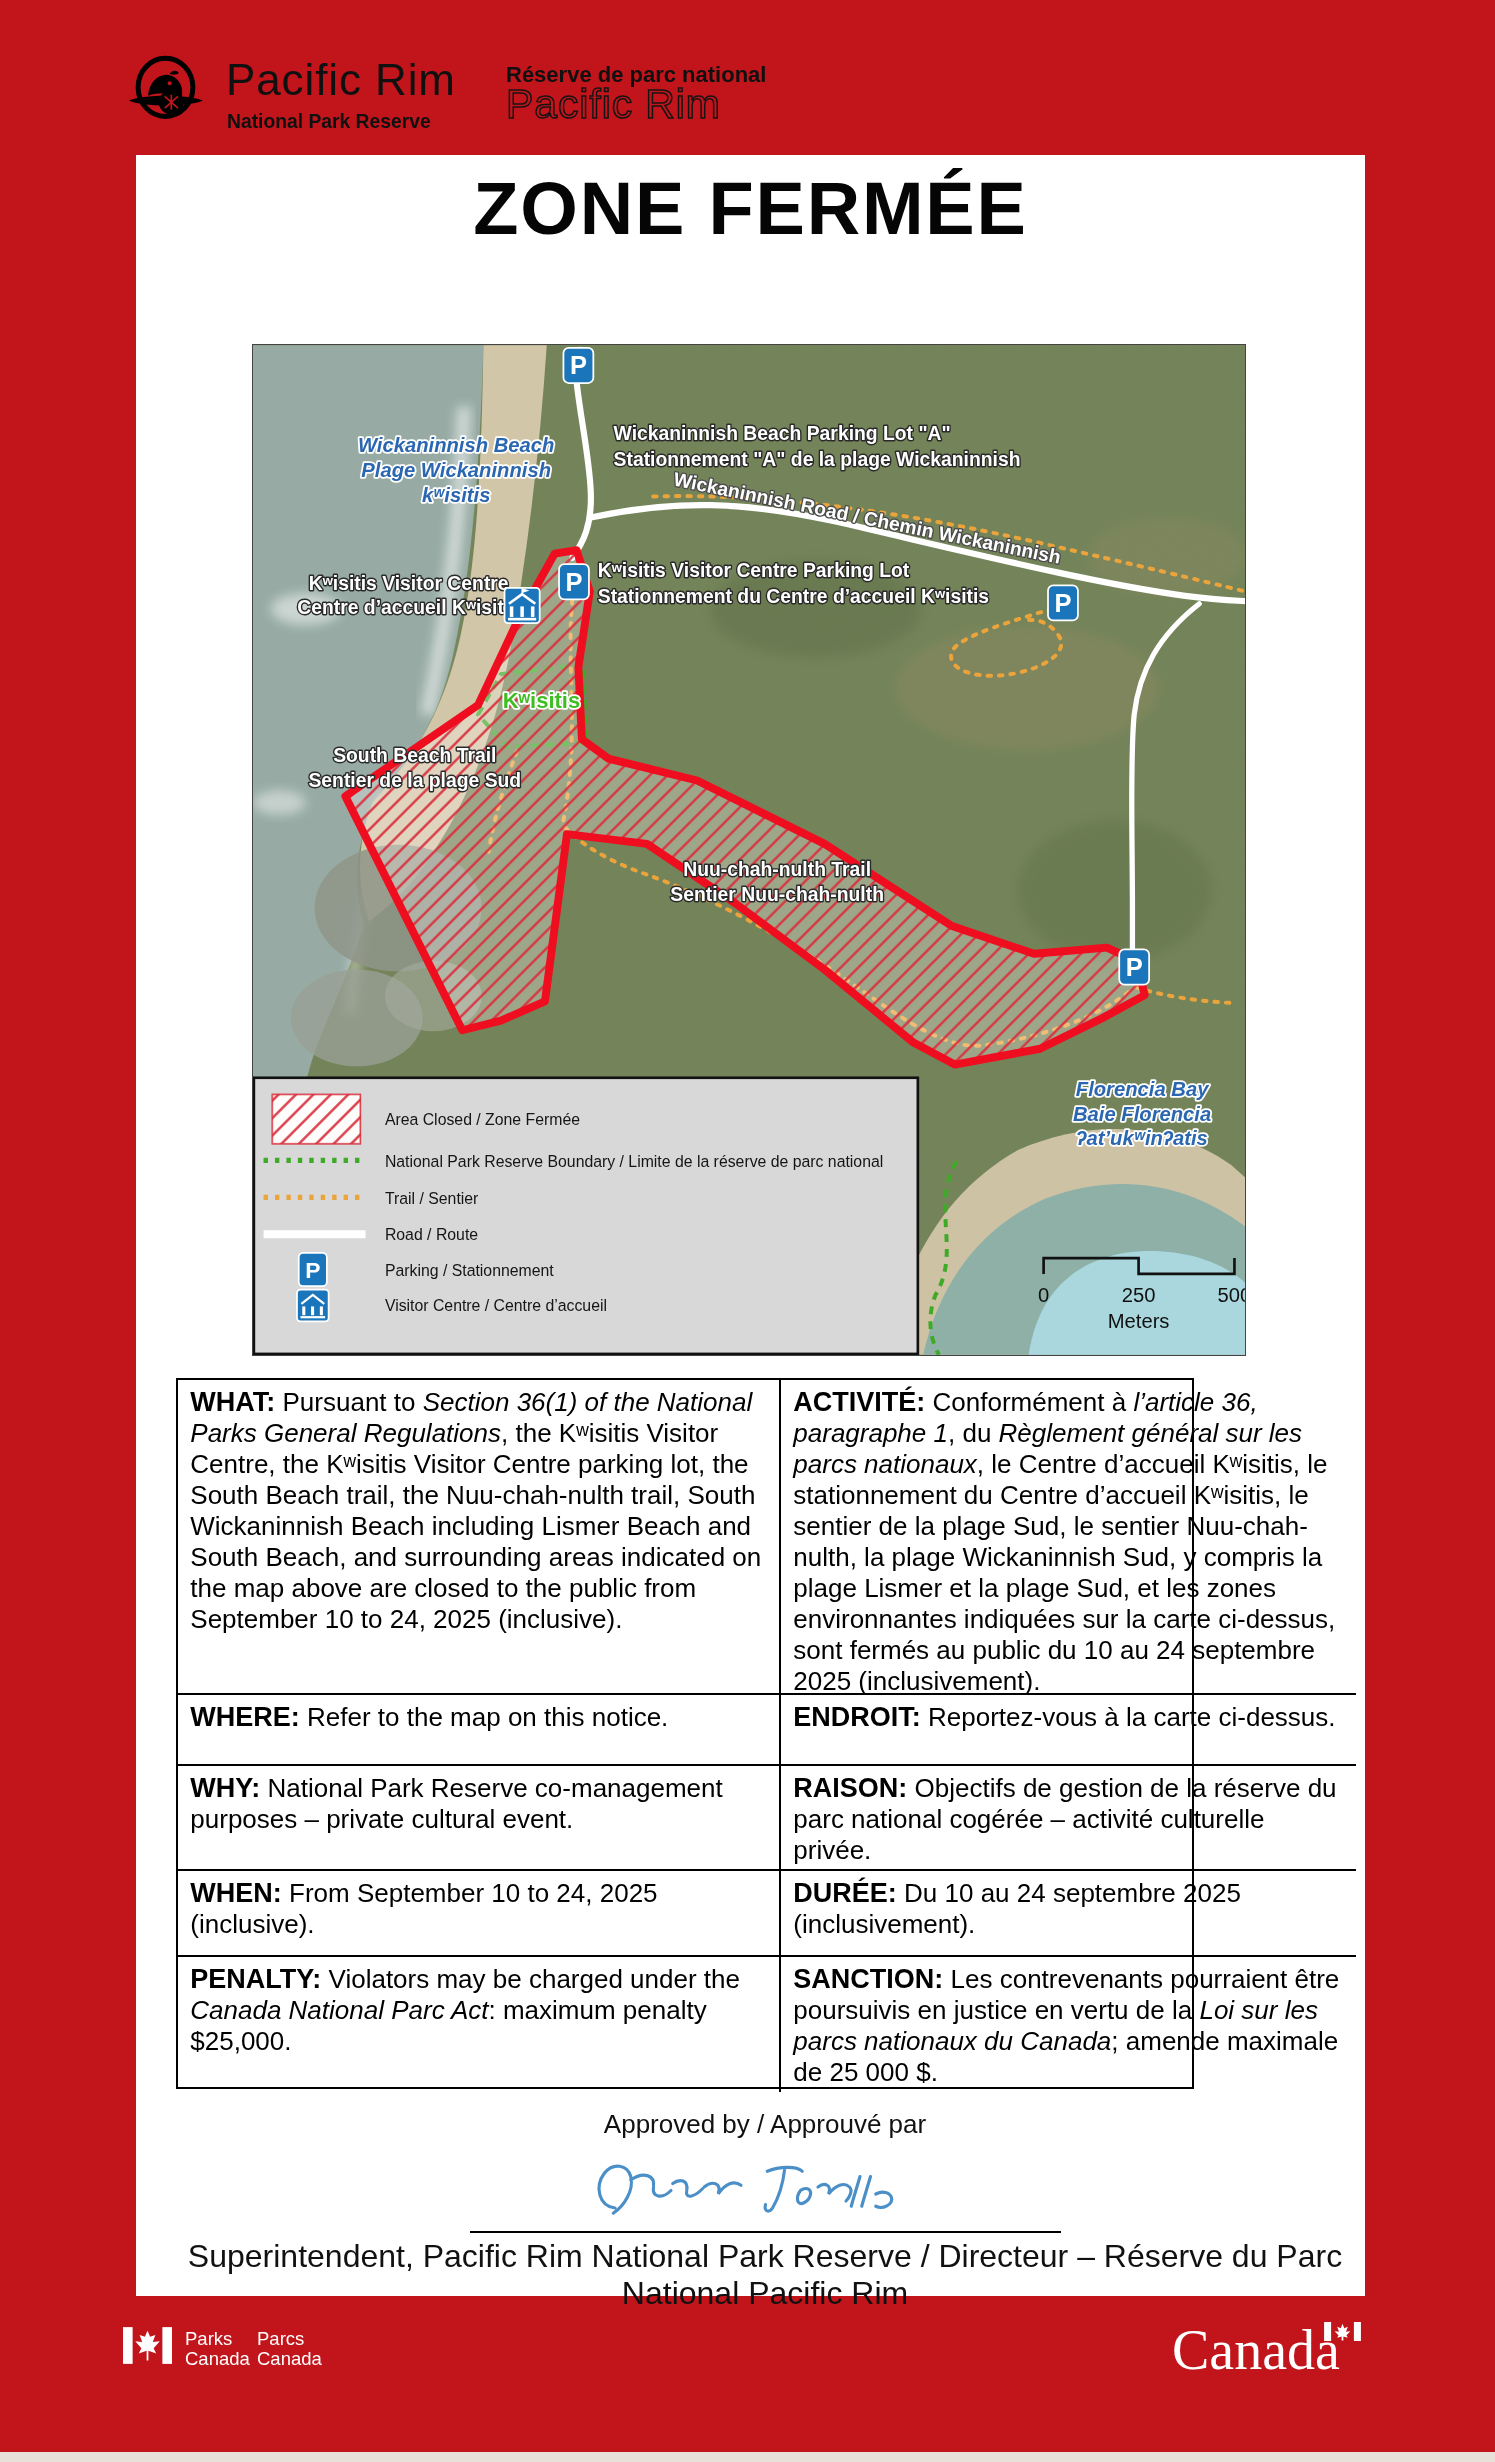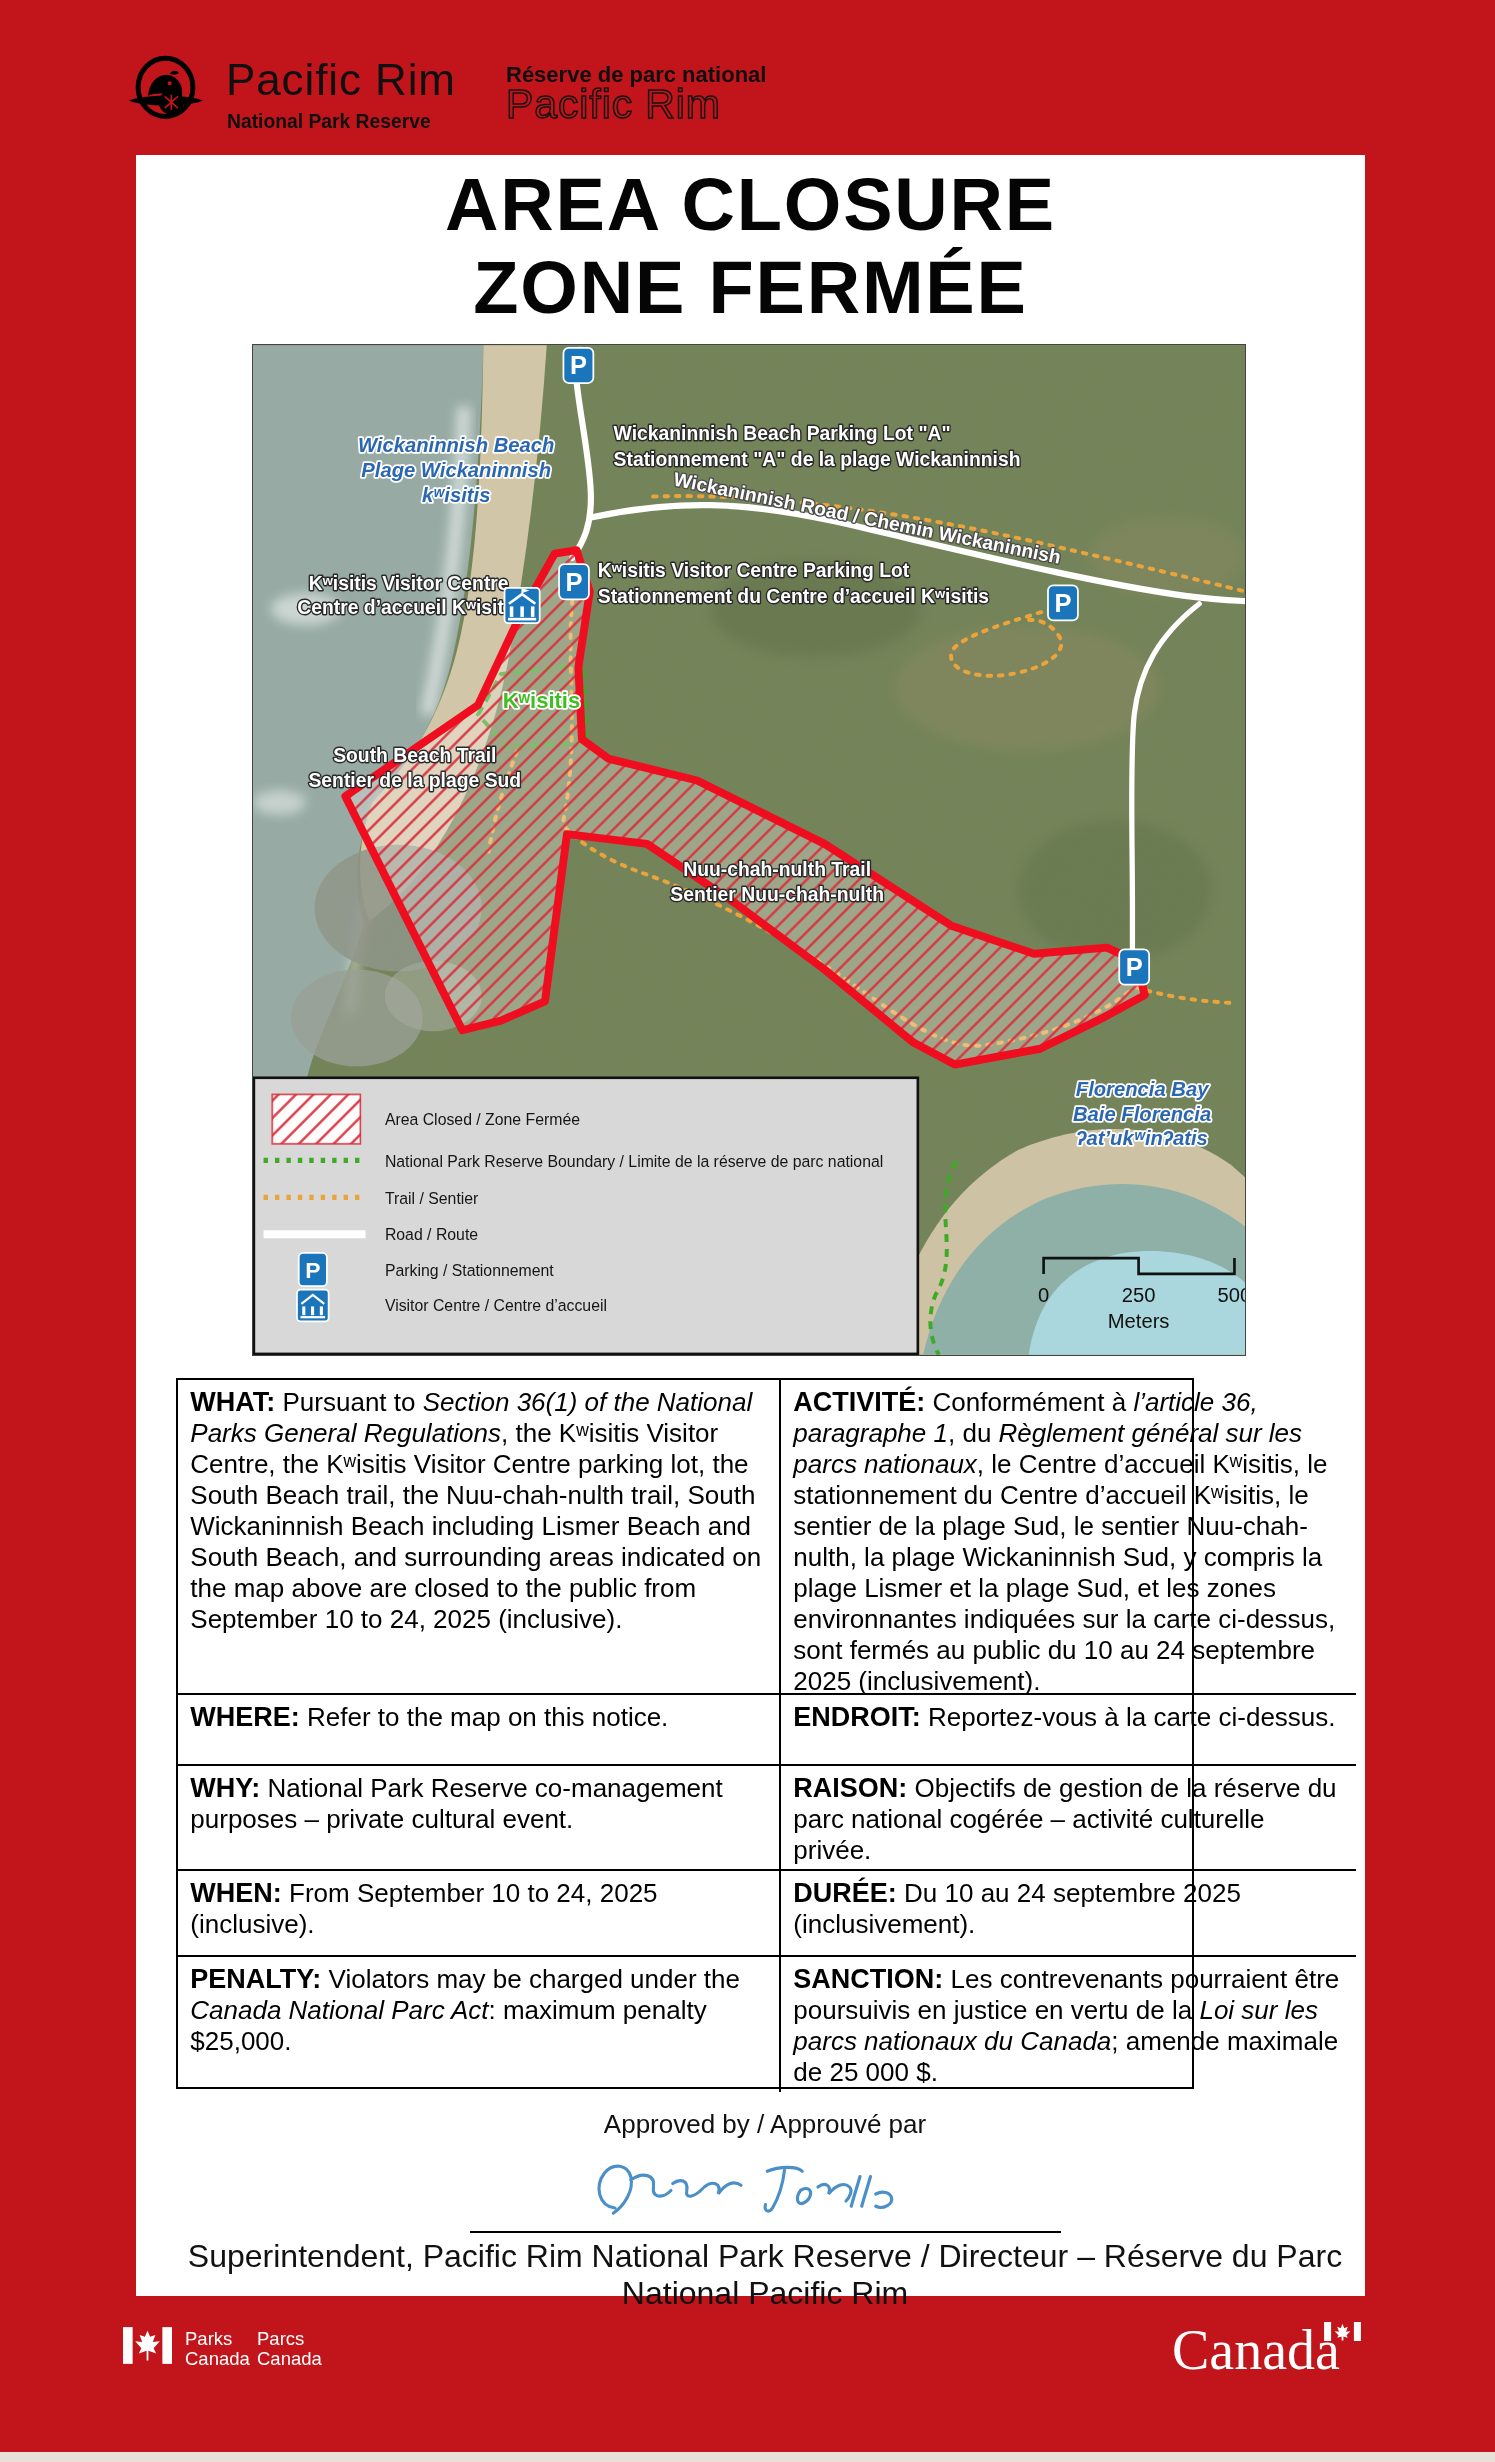--- a/index.html
+++ b/index.html
@@ -71,21 +71,20 @@
     </svg>
     <div class="hdr-en-title">Pacific Rim</div>
     <div class="hdr-en-sub">National Park Reserve</div>
     <div class="hdr-fr-sub">Réserve de parc national</div>
     <div class="hdr-fr-title">Pacific Rim</div>
   </div>
 
   <div class="panel"></div>
 
   <div class="title">
-    <div class="l1">AREA CLOSURE</div>
     <div class="l2">ZONE FERMÉE</div>
   </div>
 
   <div class="mapwrap">
   <svg width="992" height="1010" viewBox="0 0 1128 1148" xmlns="http://www.w3.org/2000/svg">
     <defs>
       <pattern id="hatch" width="14" height="14" patternUnits="userSpaceOnUse" patternTransform="rotate(-45)">
         <rect width="14" height="14" fill="rgba(255,245,245,0.30)"></rect>
         <line x1="0" y1="7" x2="14" y2="7" stroke="#d8323e" stroke-width="2.6"></line>
       </pattern>

